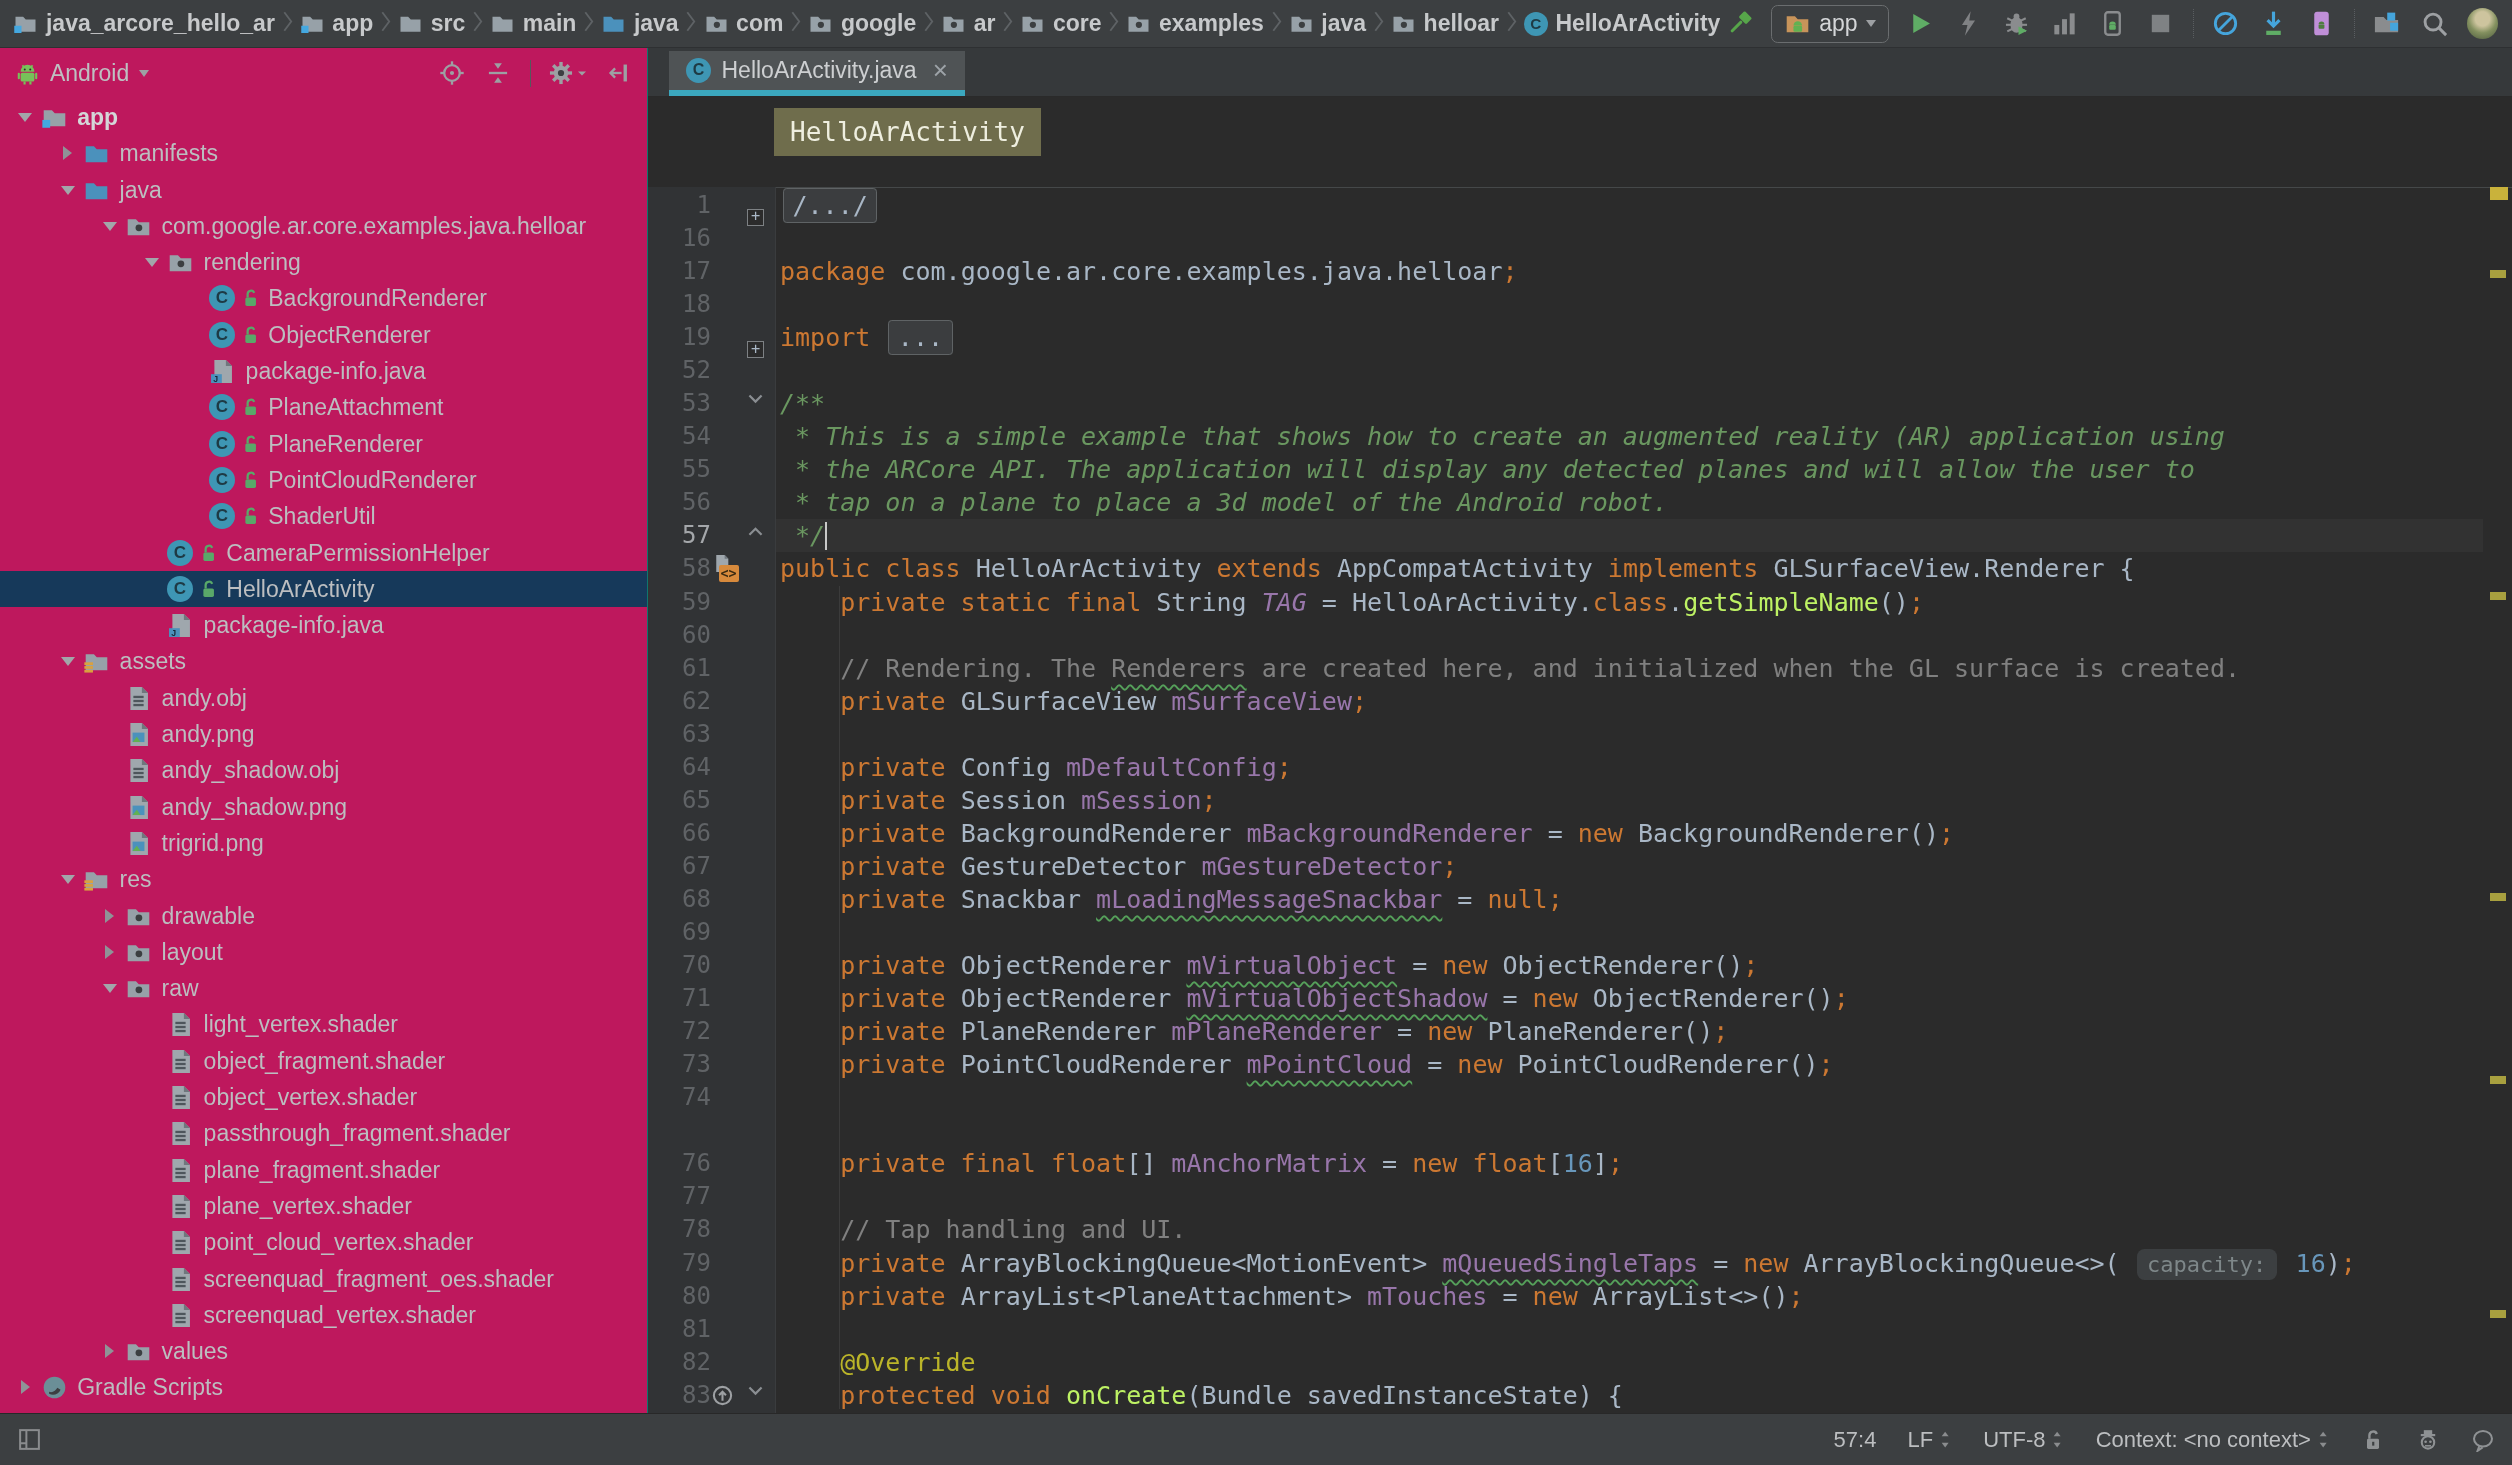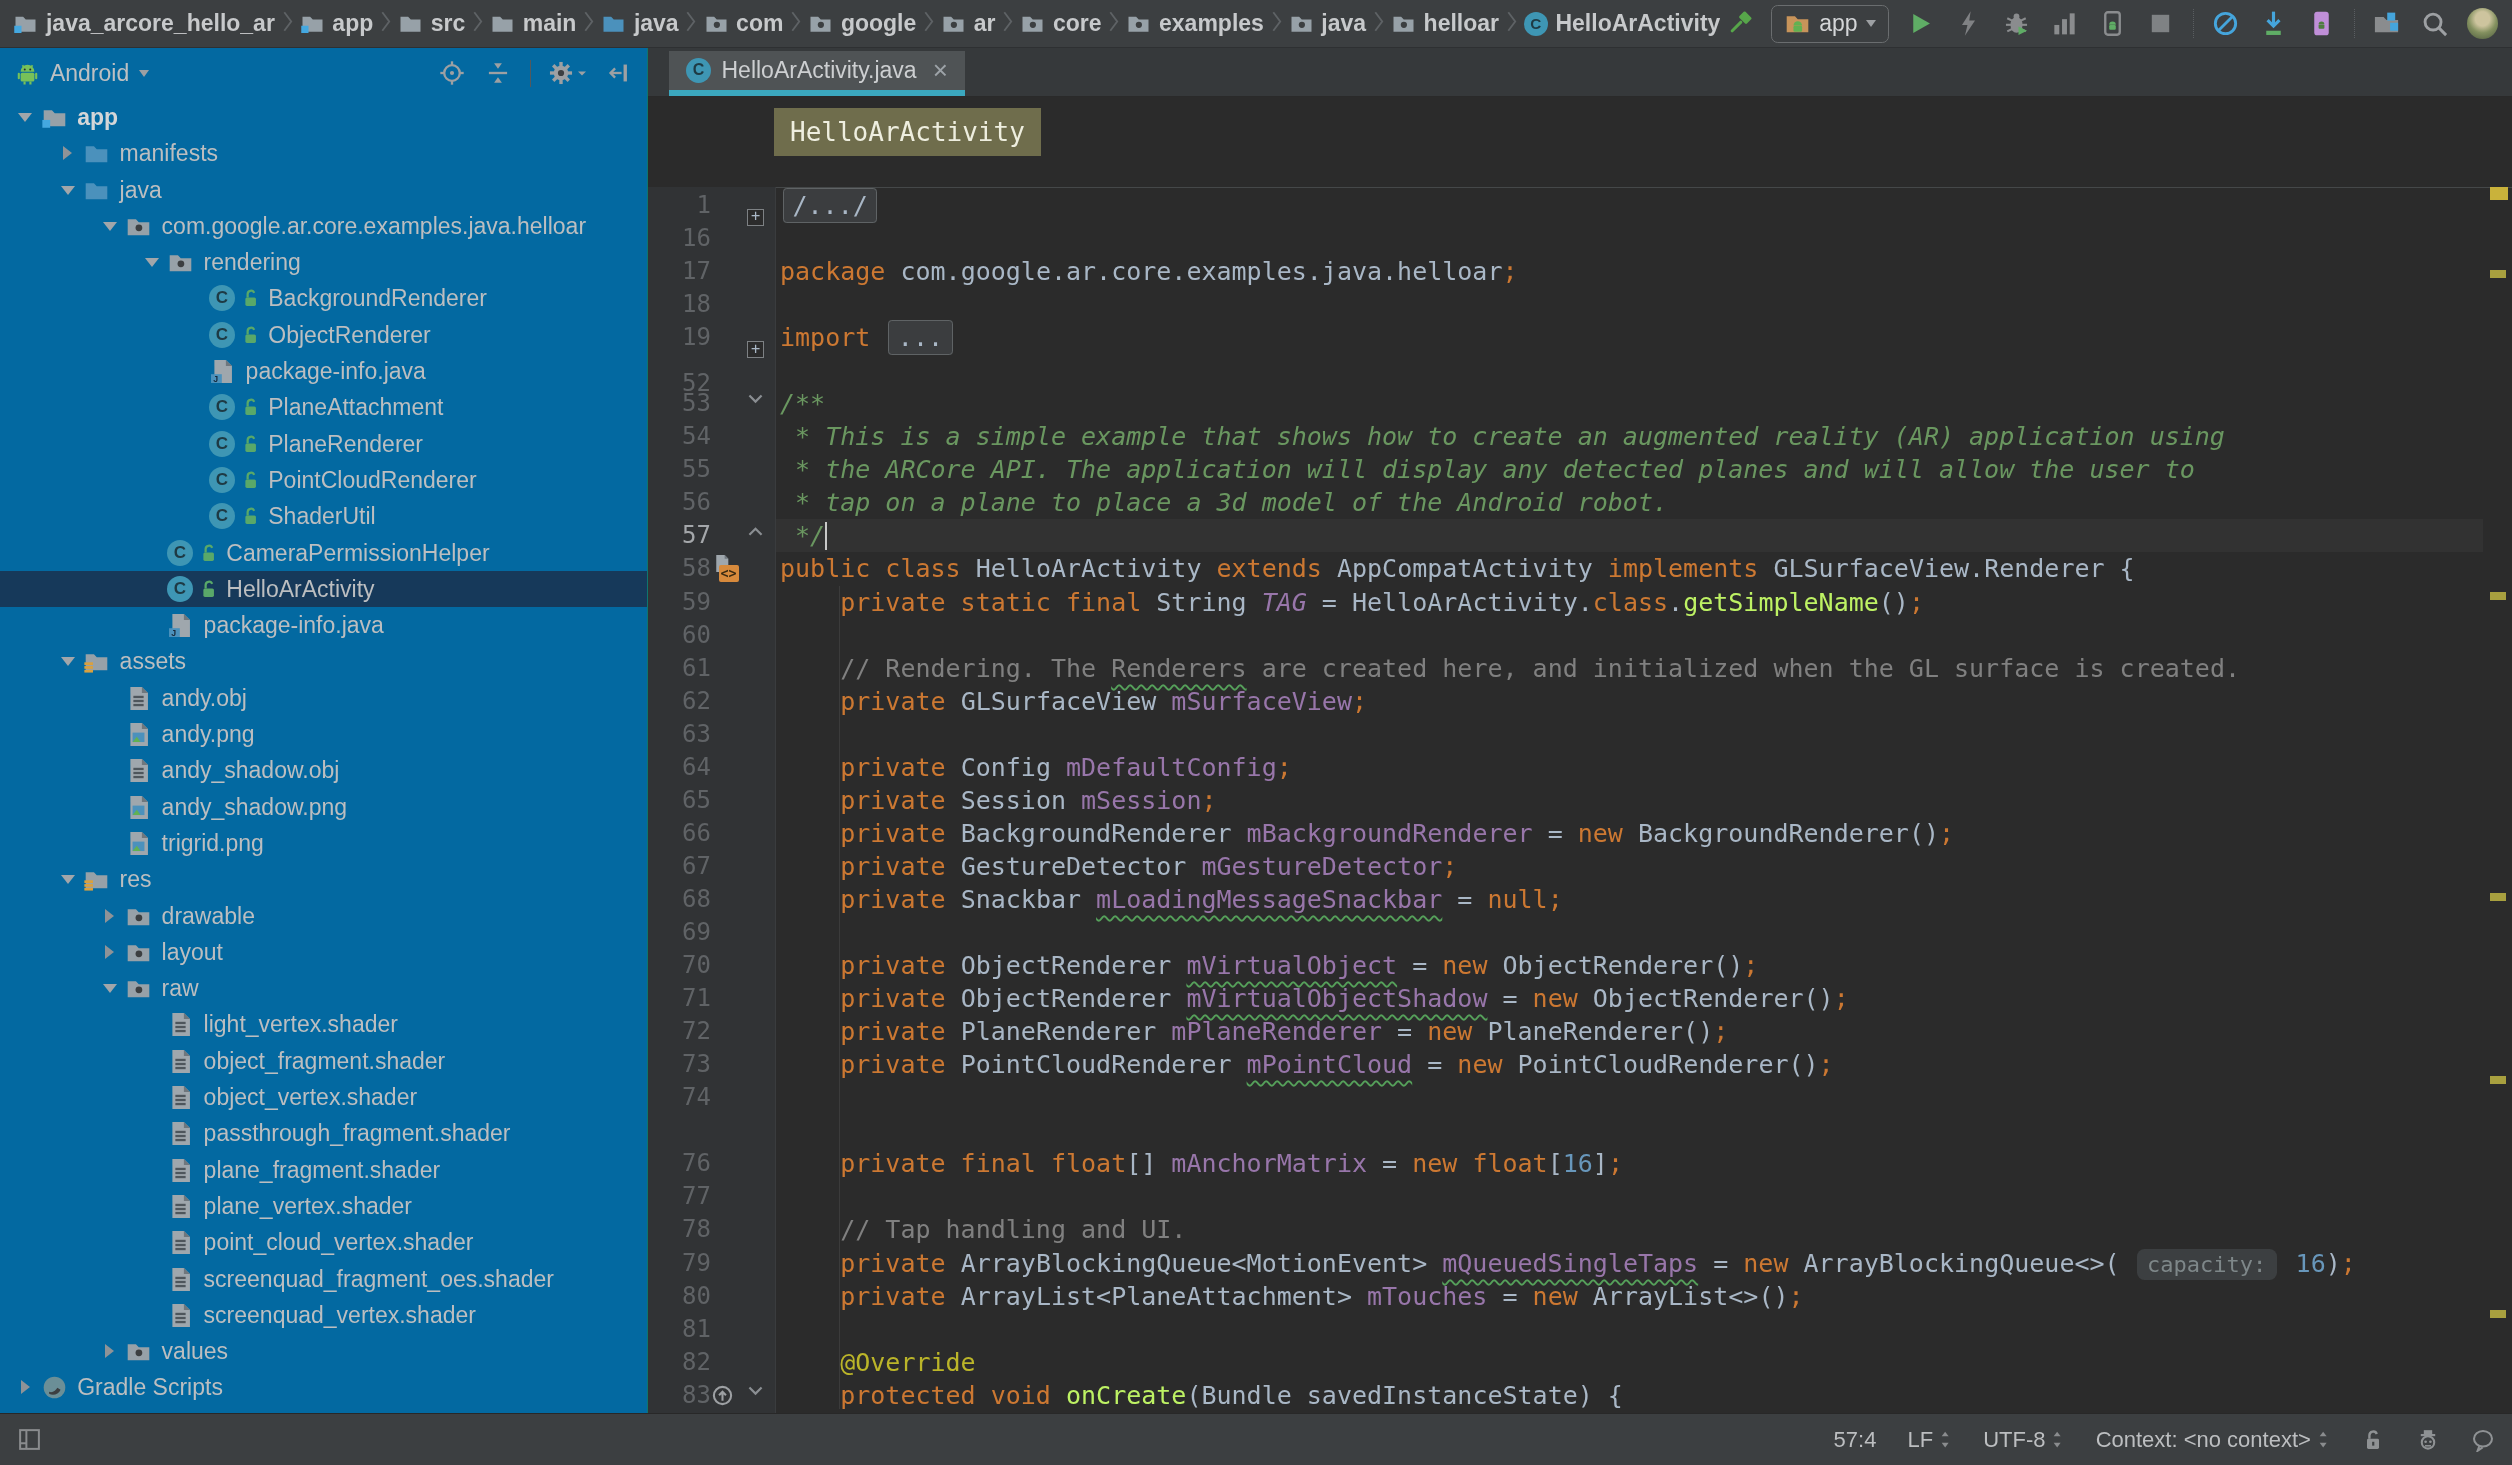--- a/index.html
+++ b/index.html
@@ -22,21 +22,21 @@
   .combo{display:flex;align-items:center;gap:8.6px;border:1px solid #6A6D6F;border-radius:6.7px;height:36px;padding:0 11.5px}
   .combo svg{width:27px;height:27px}
   .combo .lbl{font-size:23px;color:#D4D6D8}
   .tsep{width:0;height:29px;border-left:1.9px dotted #5A5E61}
   .avatar{width:31px;height:31px;border-radius:50%;
           background:radial-gradient(circle at 50% 35%,#CDC49E 0 28%,#83905F 55%,#49573C 100%)}
   .chev{width:0;height:0;border-left:5.7px solid transparent;border-right:5.7px solid transparent;
         border-top:7.6px solid #9DA0A3;display:inline-block}
 
   
-  .project{position:absolute;top:48px;left:0;width:647px;bottom:52px;background:#0369a1;
+  .project{position:absolute;top:48px;left:0;width:647px;bottom:52px;background:#be185d;
            border-right:3px solid #0f766e;overflow:hidden}
   .phead{height:50px;display:flex;align-items:center;padding:0 13.4px 0 15.3px;gap:9.6px}
   .phead .picon svg{width:25px;height:25px}
   .ptitle{font-size:23px;color:#BEC0C2}
   .sp{flex:1}
   .phicons{display:flex;align-items:center;gap:17px}
   .phicons .tbi{width:29px;height:29px}
   .phicons svg{width:26px;height:26px}
   .phsep{width:0;height:27px;border-left:1px solid #55595C}
   #tree{position:absolute;top:50px;left:0;right:0;bottom:0}
@@ -963,21 +963,21 @@
     <span class="bcchip">HelloArActivity</span>
   </div>
   <div id="code">
       <div class="gbg"></div>
       <div class="iguide" style="top: 399px; bottom: 3.8px;"></div>
       <div class="cl" style="top: 1.9px;"><span class="gnum">1</span><span class="gfold" style="top: 7.6px;"><span class="fplus">+</span></span><span class="txt"><span class="s-F">/.../</span></span></div>
       <div class="cl" style="top: 35px;"><span class="gnum">16</span><span class="txt"></span></div>
       <div class="cl" style="top: 68px;"><span class="gnum">17</span><span class="txt"><span class="s-k">package </span><span class="s-p">com.google.ar.core.examples.java.helloar</span><span class="s-k">;</span></span></div>
       <div class="cl" style="top: 101px;"><span class="gnum">18</span><span class="txt"></span></div>
       <div class="cl" style="top: 134px;"><span class="gnum">19</span><span class="gfold" style="top: 7.6px;"><span class="fplus">+</span></span><span class="txt"><span class="s-k">import </span><span class="s-F">...</span></span></div>
-      <div class="cl" style="top: 180px;"><span class="gnum">52</span><span class="txt"></span></div>
+      <div class="cl" style="top: 167px;"><span class="gnum">52</span><span class="txt"></span></div>
       <div class="cl" style="top: 200px;"><span class="gnum">53</span><span class="gfold"><svg viewBox="0 0 14 10" fill="none" stroke="#8A8E92" stroke-width="1.8">
             <path d="M2 2l5 5 5-5"></path>
           </svg></span><span class="txt"><span class="s-d">/**</span></span></div>
       <div class="cl" style="top: 233px;"><span class="gnum">54</span><span class="txt"><span class="s-d"> * This is a simple example that shows how to create an augmented reality (AR) application using</span></span></div>
       <div class="cl" style="top: 266px;"><span class="gnum">55</span><span class="txt"><span class="s-d"> * the ARCore API. The application will display any detected planes and will allow the user to</span></span></div>
       <div class="cl" style="top: 299px;"><span class="gnum">56</span><span class="txt"><span class="s-d"> * tap on a plane to place a 3d model of the Android robot.</span></span></div>
       <div class="caretline" style="top: 332px; height: 33px;"></div>
       <span class="caret" style="left: 177px; top: 335px;"></span>
       <div class="cl" style="top: 332px;"><span class="gnum cur">57</span><span class="gfold"><svg viewBox="0 0 14 10" fill="none" stroke="#8A8E92" stroke-width="1.8">
             <path d="M2 8l5-5 5 5"></path>

